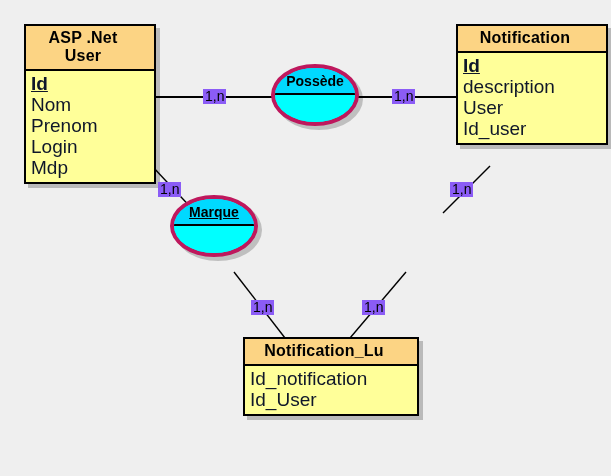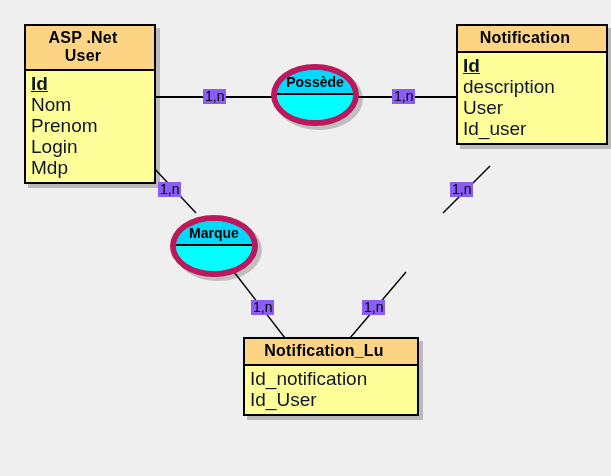--- a/index.html
+++ b/index.html
@@ -60,21 +60,21 @@
     font-weight: bold;
     text-decoration: underline;
   }
 
   
   .rel {
     position: absolute;
     box-sizing: border-box;
     width: 88px;
     height: 62px;
-    border: 6px solid #be185d;
+    border: 4px solid #be185d;
     border-radius: 50% / 50%;
     background: #00ffff;
     box-shadow: 4px 4px 0 0 rgba(0,0,0,0.20);
     z-index: 3;
     overflow: hidden;
   }
   .rel-top {
     height: 50%;
     box-sizing: border-box;
     border-bottom: 2px solid #000;
@@ -155,21 +155,21 @@
     </div>
   </div>
 
   <div class="rel" style="left:271px; top:64px;">
     <div class="rel-top">
       <span class="rel-label">Possède</span>
     </div>
     <div class="rel-bottom"></div>
   </div>
 
-  <div class="rel" style="left:170px; top:215px;">
+  <div class="rel" style="left:170px; top:195px;text-decoration:underline;">
     <div class="rel-top">
       <span class="rel-label">Marque</span>
     </div>
     <div class="rel-bottom"></div>
   </div>
 
 
   <div class="card" style="left:203px; top:89px;">1,n</div>
 
   <div class="card" style="left:392px; top:89px;">1,n</div>

